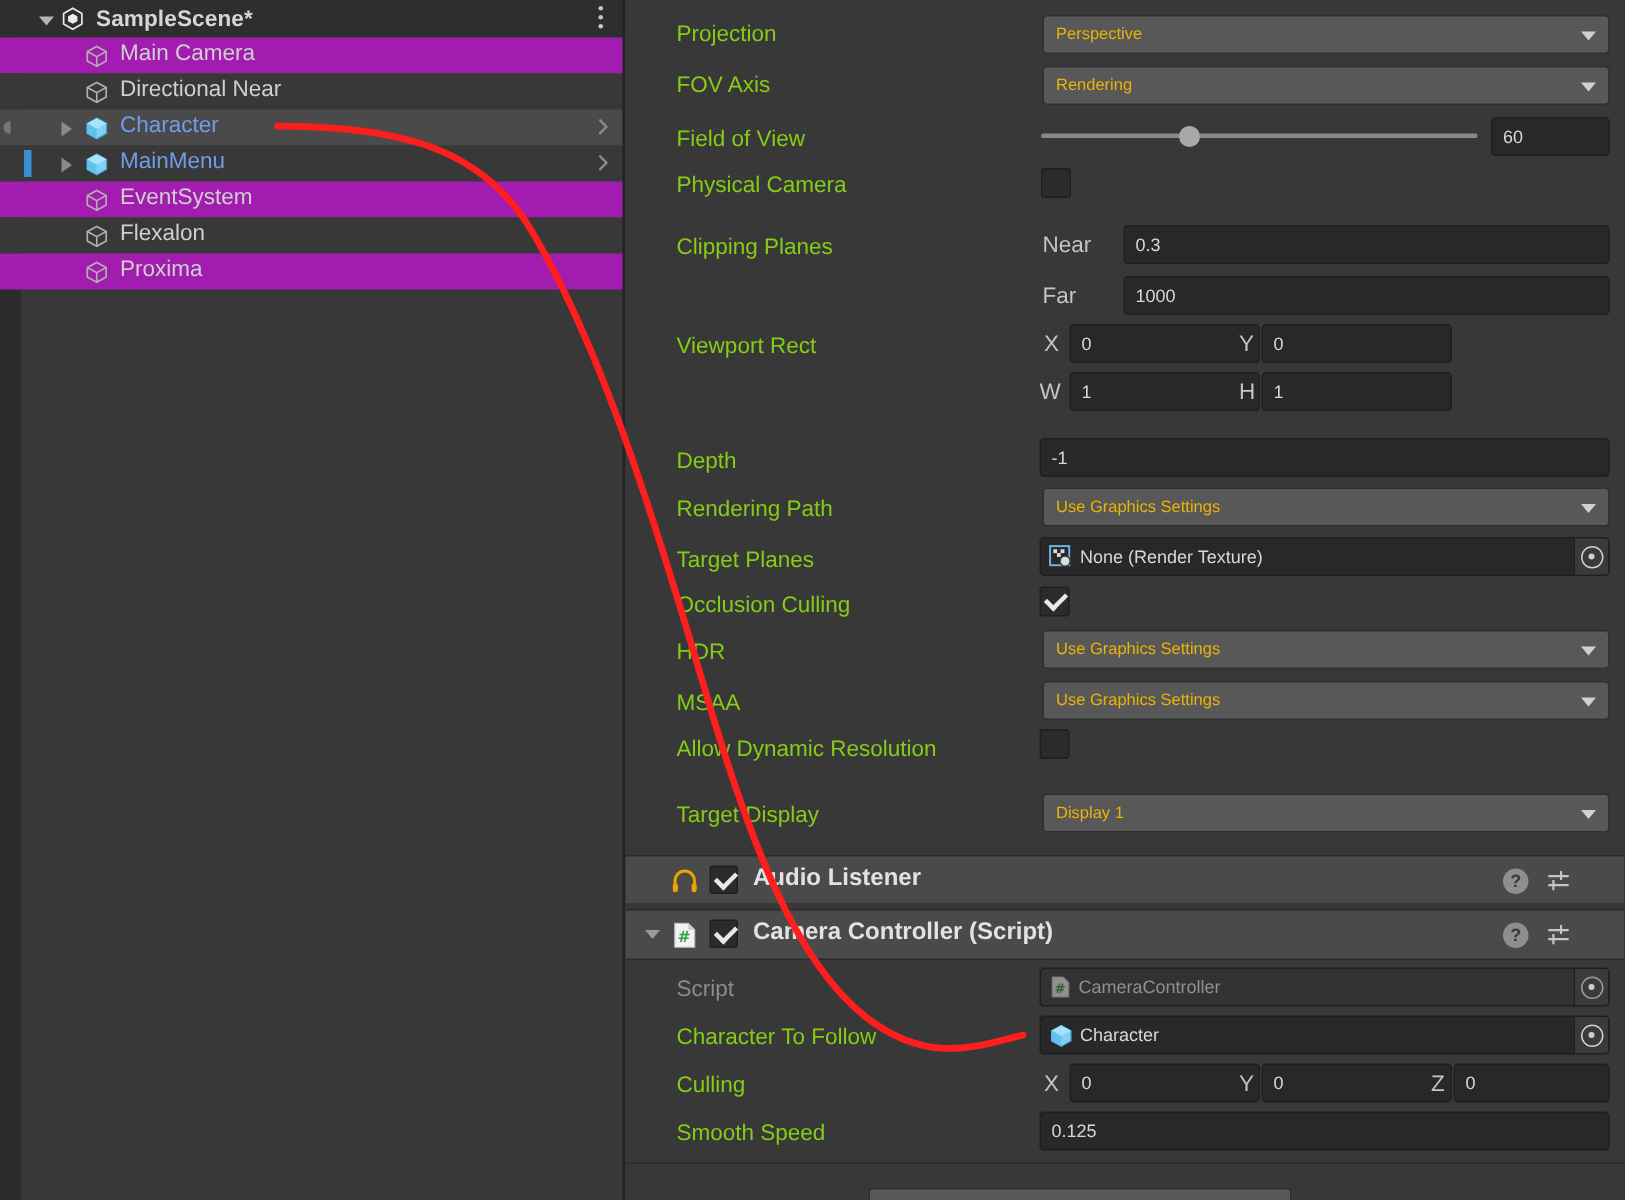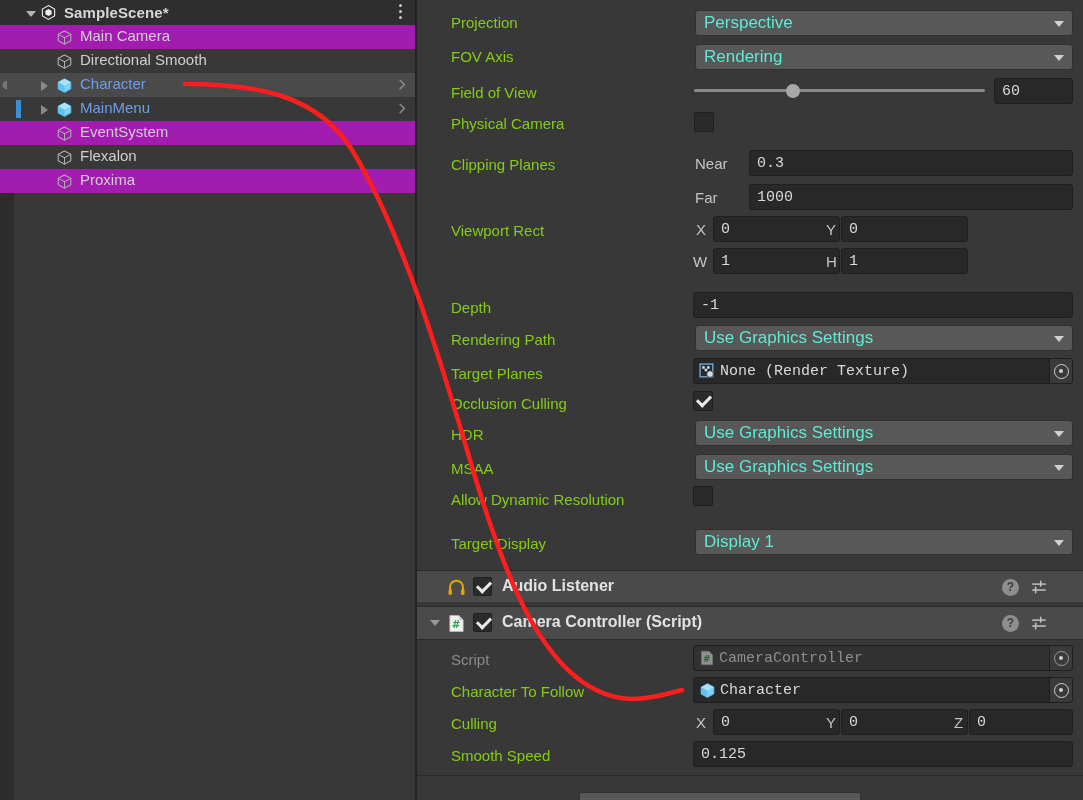--- a/index.html
+++ b/index.html
@@ -129,42 +129,42 @@
   .dropdown {
     position: absolute;
     background: #585858;
     border: 1px solid #303030;
     border-radius: 3px;
     height: 26px;
     display: flex; align-items: center;
     box-sizing: border-box;
   }
   .dropdown .ddtext {
-    color: #5eead4; font-size: 17px;
+    color: #eab308; font-size: 11px;
     margin-left: 8px; white-space: nowrap;
   }
   .dropdown .ddarrow {
     position: absolute; right: 8px; top: 10px;
     border-left: 5px solid transparent;
     border-right: 5px solid transparent;
     border-top: 6px solid #d0d0d0;
   }
 
   .field {
     position: absolute;
     background: #282828;
     border: 1px solid #1f1f1f;
     border-radius: 3px;
     height: 26px;
     display: flex; align-items: center;
     box-sizing: border-box;
   }
   .field .fval {
-    color: #d8d8d8; font-size: 15px;
-    margin-left: 7px; white-space: nowrap; font-family: Liberation Mono, monospace;
+    color: #d8d8d8; font-size: 12px;
+    margin-left: 7px; white-space: nowrap;
   }
   .field.objfield .fval { margin-left: 4px; }
   .field.dimval .fval { color: #8f8f8f; }
 
   .axis-label {
     position: absolute;
     font-size: 15px; color: #c4c4c4;
   }
 
   .checkbox {
@@ -299,21 +299,21 @@
           <span class="h-label" style="left:80px;">Main Camera</span>
         </div>
         <div class="h-row base" style="top: 49px;">
           <span style="position:absolute;left:56px;top:0;width:17px;height:24px;display:block;">
                 <svg class="h-cube" viewBox="0 0 20 20">
       <path d="M10 2.3 L17.4 6.3 V13.8 L10 17.8 L2.6 13.8 V6.3 Z" fill="none" stroke="#b0b0b0" stroke-width="1.3"></path>
       <path d="M2.6 6.3 L10 10.3 L17.4 6.3" fill="none" stroke="#b0b0b0" stroke-width="1.2"></path>
       <path d="M10 10.3 V17.8" fill="none" stroke="#b0b0b0" stroke-width="1.2"></path>
             </svg>
           </span>
-          <span class="h-label" style="left:80px;">Directional Smooth</span>
+          <span class="h-label" style="left:80px;">Directional Near</span>
         </div>
         <div class="h-row sel" style="top: 73px;">
           <svg class="h-pinhole" viewBox="0 0 14 14">
                   <path d="M7 2 C4 2 1.6 4.4 1.6 7 C1.6 9.6 4 12 7 12 C7 9.4 7 4.6 7 2 Z" fill="#777"></path>
           </svg>
           <div class="h-expand"></div>
           <span style="position:absolute;left:56px;top:0;width:17px;height:24px;display:block;">
                 <svg class="h-cube" viewBox="0 0 20 20">
       <path d="M10 2.1 L17.6 6.2 V14 L10 18.3 L2.4 14 V6.2 Z" fill="#7fd1f5" stroke="#4ea6d8" stroke-width="1"></path>
       <path d="M10 2.1 L17.6 6.2 L10 10.3 L2.4 6.2 Z" fill="#aae4fb"></path>

